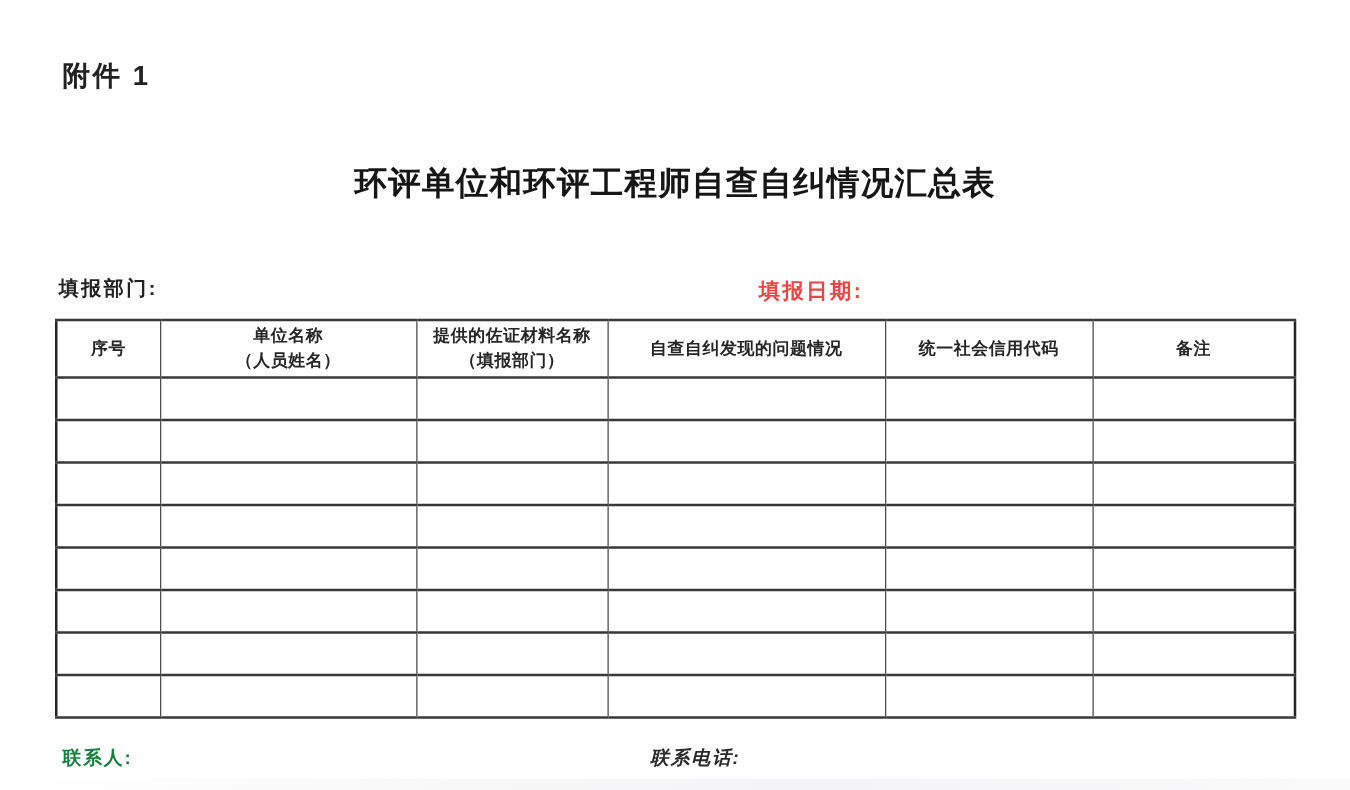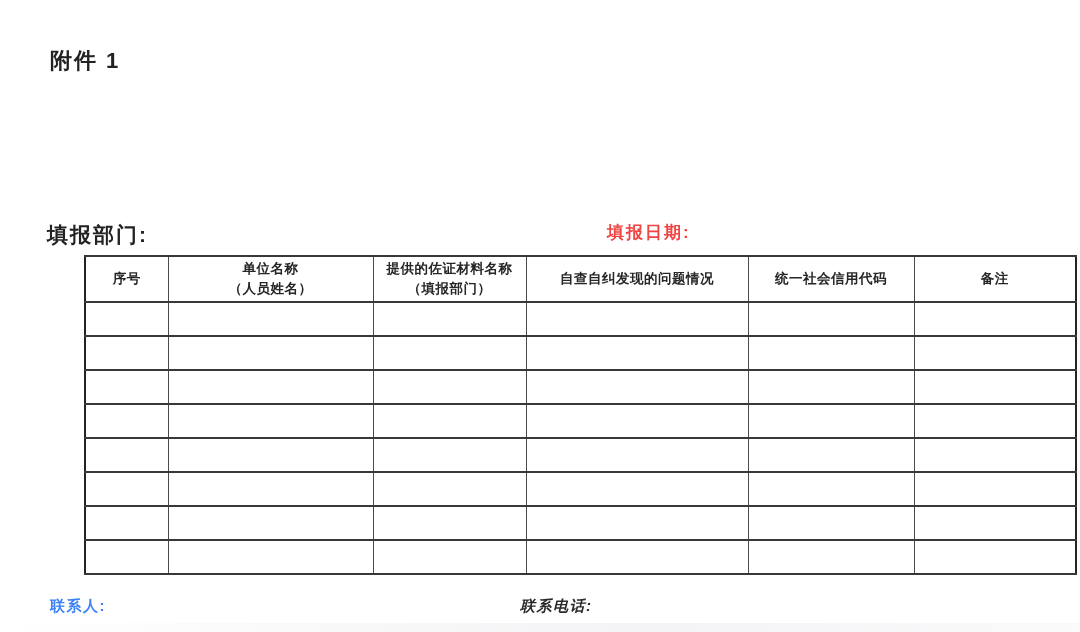--- a/index.html
+++ b/index.html
@@ -35,21 +35,21 @@
     font-family: "Liberation Serif", serif;
     font-size: 26px;
     font-weight: 700;
     letter-spacing: 1px;
     color: #161616;
   }
   .meta-dept {
     position: absolute;
     left: 47px;
     top: 221px;
-    font-size: 21px;
+    font-size: 16px;
     font-weight: 700;
     letter-spacing: 2px;
     color: #222;
   }
   .meta-date {
     position: absolute;
     left: 607px;
     top: 221px;
     font-size: 17px;
     font-weight: 700;
@@ -57,21 +57,20 @@
     color: #ef4444;
   }
   table.summary {
     position: absolute;
     left: 44px;
     top: 255px;
     width: 991px;
     border-collapse: collapse;
     table-layout: fixed;
     border: 2px solid #242424;
-    margin-left: 40px;
   }
   table.summary th,
   table.summary td {
     border-top: 2px solid #383838;
     border-bottom: 2px solid #383838;
     border-left: 1.5px solid #4a4a4a;
     border-right: 1.5px solid #4a4a4a;
     padding: 0;
   }
   table.summary thead th {
@@ -90,21 +89,21 @@
   }
   .hline { display: block; }
   .hline:empty { display: none; }
   .footer-contact {
     position: absolute;
     left: 50px;
     top: 597px;
     font-size: 15px;
     font-weight: 600;
     letter-spacing: 1.5px;
-    color: #3b82f6;
+    color: #15803d;
   }
   .footer-phone {
     position: absolute;
     left: 520px;
     top: 597px;
     font-size: 15px;
     font-weight: 600;
     letter-spacing: 1.5px;
     color: #2a2a2a;
     font-style: italic;
@@ -122,20 +121,21 @@
       rgba(247,247,249,0.6) 100%);
   }
 </style>
 </head>
 <body>
 
 <div class="page">
 
   <div class="attachment-label">附件 1</div>
 
+  <h1 class="doc-title">环评单位和环评工程师自查自纠情况汇总表</h1>
 
   <span class="meta-dept">填报部门:</span>
 
   <span class="meta-date">填报日期:</span>
 
   <table class="summary">
     <colgroup id="col-group">
         <col style="width: 83px;">
         <col style="width: 205px;">
         <col style="width: 153px;">

